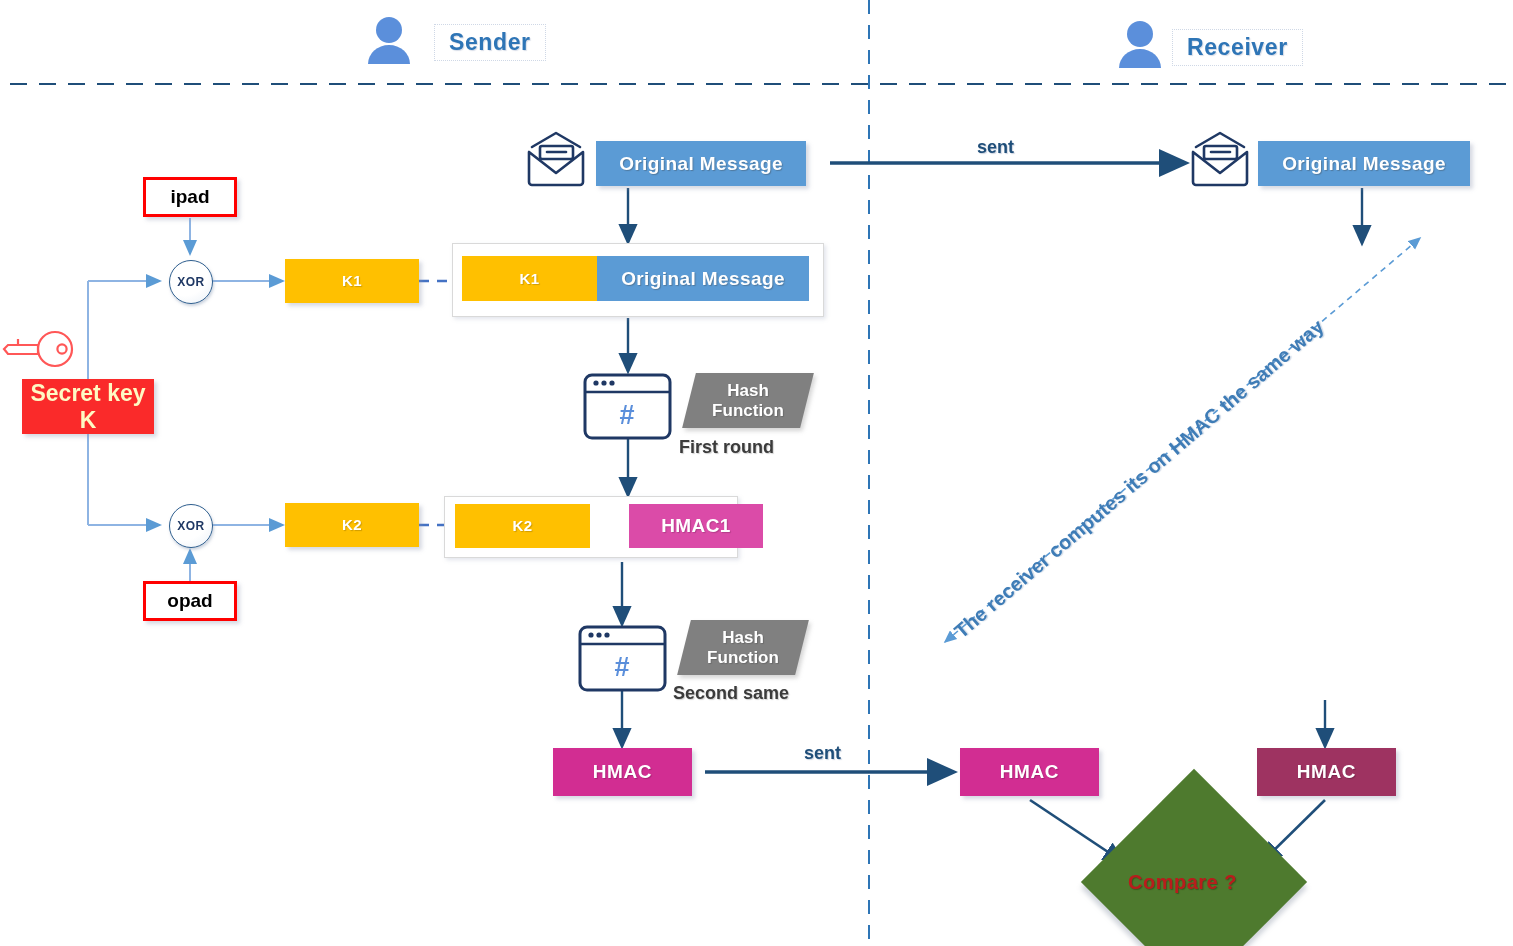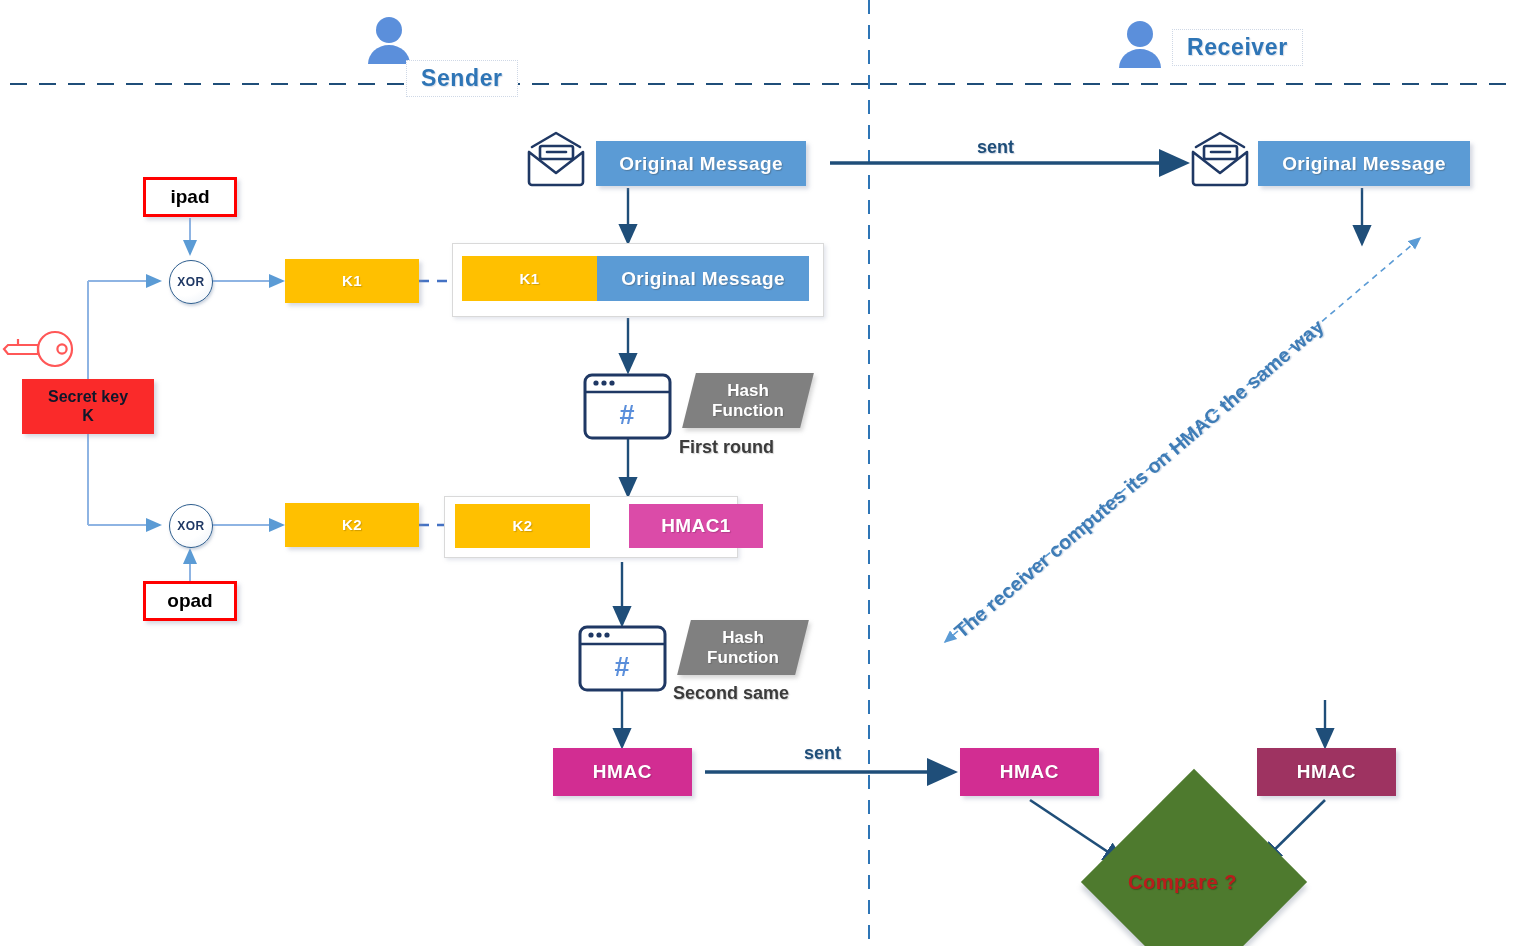--- a/index.html
+++ b/index.html
@@ -60,22 +60,22 @@
   }
   .box-darkmagenta {
     background: #9E3361;
     color: #ffffff;
     font-size: 19px;
     letter-spacing: 0.6px;
     text-shadow: 1px 1px 1px rgba(60,15,40,0.35);
   }
   .box-red {
     background: #FA2A2A;
-    color: #0f172a;
-    font-size: 16px;
+    color: #fef9c3;
+    font-size: 23px;
   }
   .box-redoutline {
     background: #ffffff;
     color: #000000;
     border: 3px solid #FF0000;
     font-size: 19px;
   }
 
   
   .concat-frame {
@@ -337,21 +337,21 @@
     <g>
       <rect x="580" y="627" width="85" height="63" rx="7" fill="#ffffff" stroke="#1F3864" stroke-width="3"></rect>
       <line x1="580" y1="644" x2="665" y2="644" stroke="#1F3864" stroke-width="2.4"></line>
       <circle cx="591" cy="635" r="2.6" fill="#1F3864"></circle>
       <circle cx="599" cy="635" r="2.6" fill="#1F3864"></circle>
       <circle cx="607" cy="635" r="2.6" fill="#1F3864"></circle>
       <text x="622" y="676" font-family="Liberation Sans, sans-serif" font-size="27" font-weight="bold" fill="#5B8FDB" text-anchor="middle">#</text>
     </g>
   </svg>
 
-  <div class="role-label" style="left:406px; top:24px;margin-top:36px;">Sender</div>
+  <div class="role-label" style="left:434px; top:24px;">Sender</div>
   <div class="role-label" style="left:1172px; top:29px;">Receiver</div>
 
   <div class="box box-redoutline shadowed" style="left:143px; top:177px; width:94px; height:40px;">ipad</div>
 
   <div class="box box-redoutline shadowed" style="left:143px; top:581px; width:94px; height:40px;">opad</div>
 
   <div class="box box-red shadowed" style="left:22px; top:379px; width:132px; height:55px; flex-direction:column;">
     <span>Secret key</span>
     <span>K</span>
   </div>

